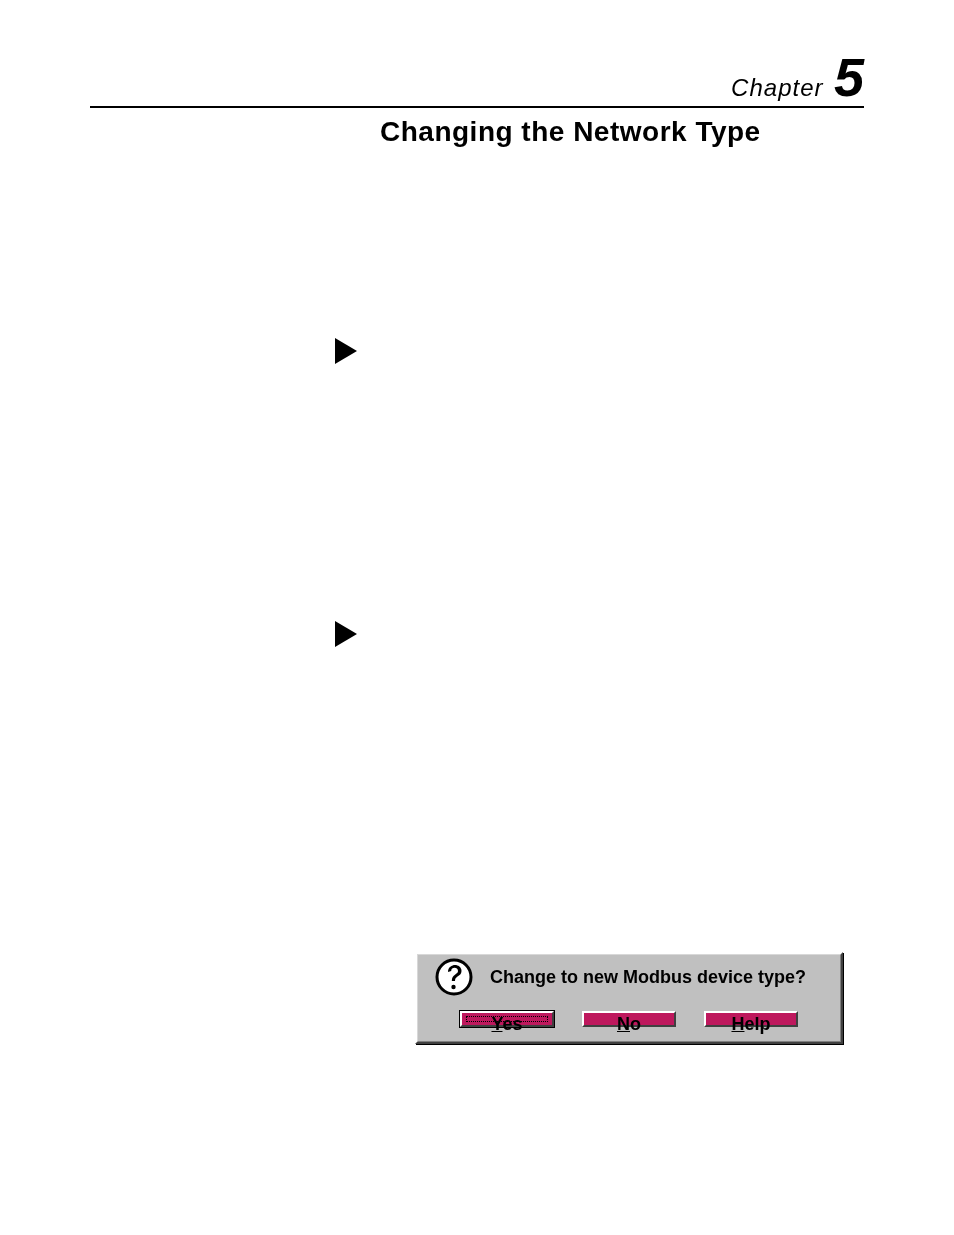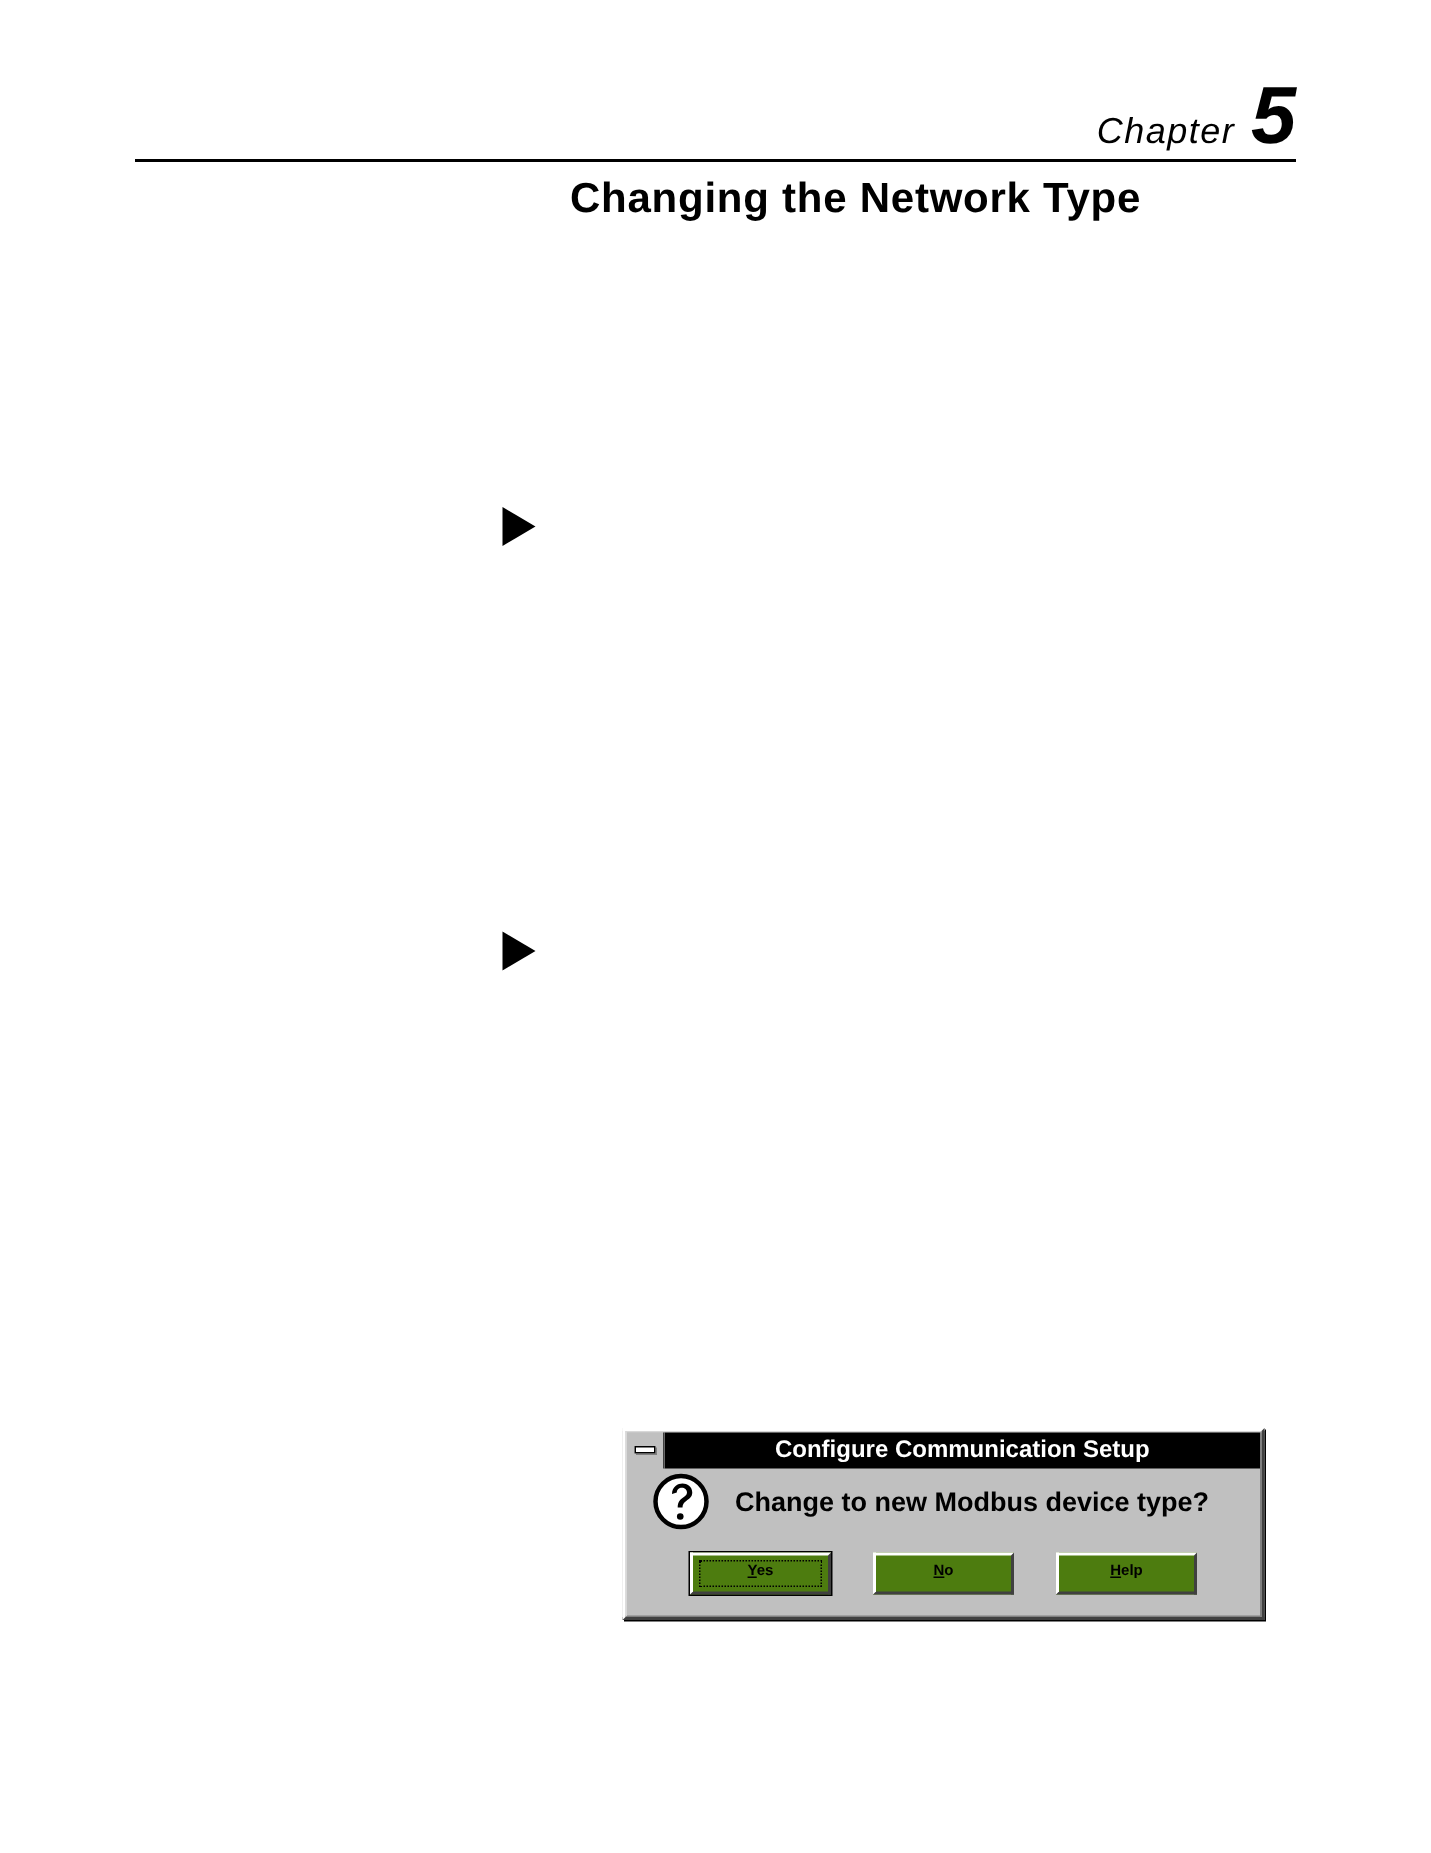--- a/index.html
+++ b/index.html
@@ -142,29 +142,29 @@
   font-size: 18px;
 }
 .dlg-buttons {
   display: flex;
   justify-content: center;
   gap: 28px;
   padding: 4px 0 14px 0;
 }
 .winbtn {
   width: 94px;
-  height: 28px;
+  height: 16px;
   box-sizing: border-box;
-  background: #4d7c0f;
+  background: #be185d;
   border-top: 2px solid #fff;
   border-left: 2px solid #fff;
   border-right: 2px solid #404040;
   border-bottom: 2px solid #404040;
   font-family: Arial, sans-serif;
-  font-size: 10px;
+  font-size: 18px;
   font-weight: 700;
   text-align: center;
   line-height: 22px;
   position: relative;
 }
 .winbtn.default {
   box-shadow: 0 0 0 1px #000;
 }
 .winbtn .focus {
   position: absolute;
@@ -187,24 +187,20 @@
     </div>
   </div>
 
   <div class="doc-title">Changing the Network Type</div>
 
   <div class="arrow arrow-1"></div>
   <div class="arrow arrow-2"></div>
 
   <div class="dialog">
     <div class="dlg-inner">
-      <div class="titlebar">
-        <div class="sysbox"></div>
-        <div class="titletext">Configure Communication Setup</div>
-      </div>
 
       <div class="dlg-body">
         <svg class="qicon" viewBox="0 0 40 40">
           <circle cx="20" cy="20" r="17" fill="#fff" stroke="#000" stroke-width="3"></circle>
           <path d="M14 15 c0 -5 4 -7 7 -7 c3 0 6.5 2 6.5 6 c0 3 -2 4.2 -4 5.6 c-1.6 1.2 -2.5 2.2 -2.5 4.4 h-3.2 c0 -3.4 1.4 -5 3.2 -6.3 c1.6 -1.2 3 -2 3 -3.7 c0 -2 -1.7 -3.2 -3.4 -3.2 c-1.9 0 -3.4 1.2 -3.4 3.2 z" fill="#000"></path>
           <circle cx="19.5" cy="30" r="2.2" fill="#000"></circle>
         </svg>
         <div class="dlg-msg">Change to new Modbus device type?</div>
       </div>
 

